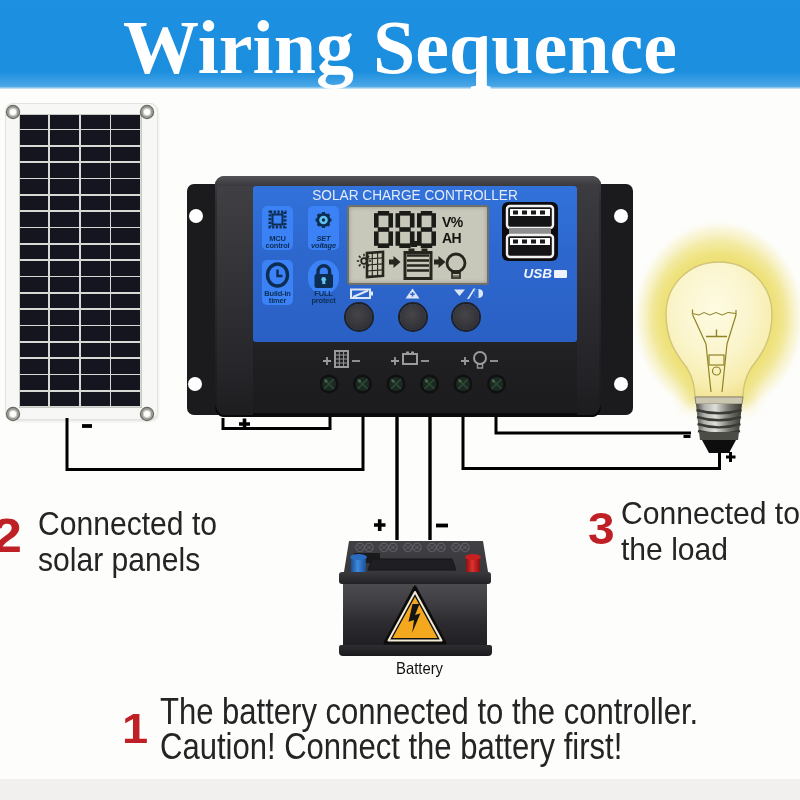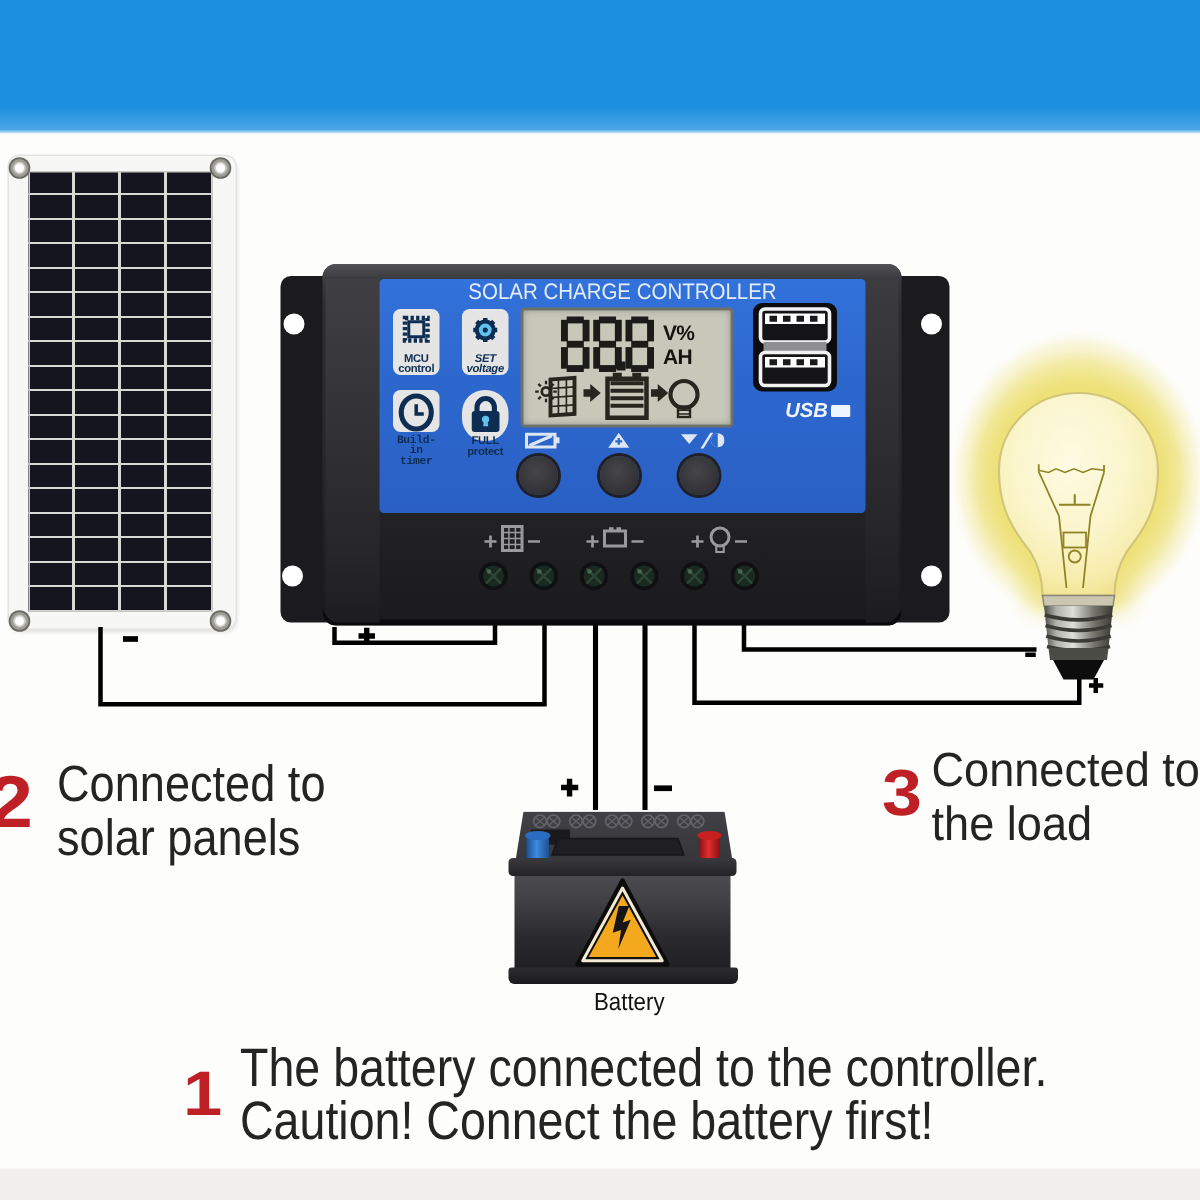--- a/index.html
+++ b/index.html
@@ -5,20 +5,21 @@
   html,body{margin:0;padding:0;}
   body{width:800px;height:800px;overflow:hidden;background:#fdfdfc;font-family:"Liberation Sans",sans-serif;}
   #page{position:relative;width:800px;height:800px;}
   .abs{position:absolute;}
 </style>
 </head>
 <body>
 <div id="page">
 
   <div class="abs" style="left:0;top:0;width:800px;height:89px;background:linear-gradient(180deg,#1d90e2 0%,#1b8ede 80%,#4aa6e6 97%,#d8ecf8 100%);"></div>
+  <div class="abs" style="left:0;top:3px;width:800px;height:89px;line-height:89px;text-align:center;font-family:'Liberation Serif',serif;font-weight:bold;font-size:76px;color:#ffffff;">Wiring&nbsp;Sequence</div>
 
   <div class="abs" style="left:0;top:779px;width:800px;height:21px;background:#f1f0ee;"></div>
 
   <div class="abs" style="left:6px;top:104px;width:151px;height:315px;background:#f7f7f5;border-radius:7px;box-shadow:0 0 0 1px #e3e3e0, 1px 2px 3px rgba(0,0,0,0.12);"></div>
   <div class="abs" style="left:19px;top:114px;width:123px;height:294px;background-color:#15151f;background-image:repeating-linear-gradient(180deg, rgba(0,0,0,0) 0px, rgba(0,0,0,0) 14.73px, #d8d8d4 14.73px, #d8d8d4 16.33px),repeating-linear-gradient(90deg, rgba(0,0,0,0) 0px, rgba(0,0,0,0) 29.15px, #d8d8d4 29.15px, #d8d8d4 30.75px);box-shadow:inset 0 0 0 1px #c9c9c4;"></div>
 
   <div class="abs eyelet" style="left:7px;top:106px;"></div>
   <div class="abs eyelet" style="left:141px;top:106px;"></div>
   <div class="abs eyelet" style="left:7px;top:408px;"></div>
   <div class="abs eyelet" style="left:141px;top:408px;"></div>
@@ -135,38 +136,38 @@
           <path d="M7.5,12 H23.5"></path>
           <path d="M9.8,6.3 L21.2,17.7"></path>
           <path d="M21.2,6.3 L9.8,17.7"></path>
         </g>
       </g>
       <circle cx="15.5" cy="12" r="4.3" fill="#5fc3ee"></circle>
       <circle cx="15.5" cy="12" r="1.7" fill="#0e2d52"></circle>
     </svg>
     <div class="tt">SET<br>voltage</div>
   </div>
-  <div class="abs tile" style="left:262px;top:260px;height:28px;font-family:Liberation Mono, monospace;">
+  <div class="abs tile" style="left:262px;top:260px;height:45px;">
     <svg width="31" height="29" viewBox="0 0 31 29">
       <ellipse cx="15.5" cy="13" rx="10" ry="11" fill="none" stroke="#0e2d52" stroke-width="3.4"></ellipse>
       <path d="M15.5,7.5 V14 H20.5" fill="none" stroke="#0e2d52" stroke-width="2.4"></path>
     </svg>
     <div class="tt">Build-in<br>timer</div>
   </div>
   <div class="abs tile" style="left:308px;top:260px;height:34px;border-radius:15px;">
     <svg width="31" height="29" viewBox="0 0 31 29">
       <path d="M10,12 V9.5 a5.8,5.8 0 0 1 11.6,0 V12" fill="none" stroke="#0e2d52" stroke-width="3.4"></path>
       <rect x="6.5" y="12" width="18.5" height="14" rx="2" fill="#0e2d52"></rect>
       <circle cx="15.7" cy="17.5" r="2.4" fill="#5fc3ee"></circle>
       <path d="M14.6,18.5 h2.4 l0.5,3.6 h-3.4 z" fill="#5fc3ee"></path>
     </svg>
     <div class="tt">FULL<br>protect</div>
   </div>
   <style>
-    .tile{width:31px;background:#e5e5e5;border-radius:5px;text-align:center;padding-top:1px;box-sizing:border-box;}
+    .tile{width:31px;background:#3b82f6;border-radius:5px;text-align:center;padding-top:1px;box-sizing:border-box;}
     .tile svg{display:block;margin:1px auto 0;}
     .tt{font-size:7.5px;font-weight:bold;color:#0e2d52;line-height:6.8px;margin-top:0px;letter-spacing:-0.2px;}
   </style>
 
   <div class="abs" style="left:347px;top:205px;width:142px;height:80px;background:#c7c8ba;border:2px solid #6f7069;border-radius:3px;box-sizing:border-box;box-shadow:inset 0 0 4px rgba(0,0,0,0.25);"></div>
   <svg class="abs" style="left:347px;top:205px;" width="142" height="80" viewBox="0 0 142 80">
 
     <g fill="#1b1b18">
       <g id="d1" transform="translate(27,6)">
         <rect x="3.8" y="0" width="11.4" height="4.6"></rect>

